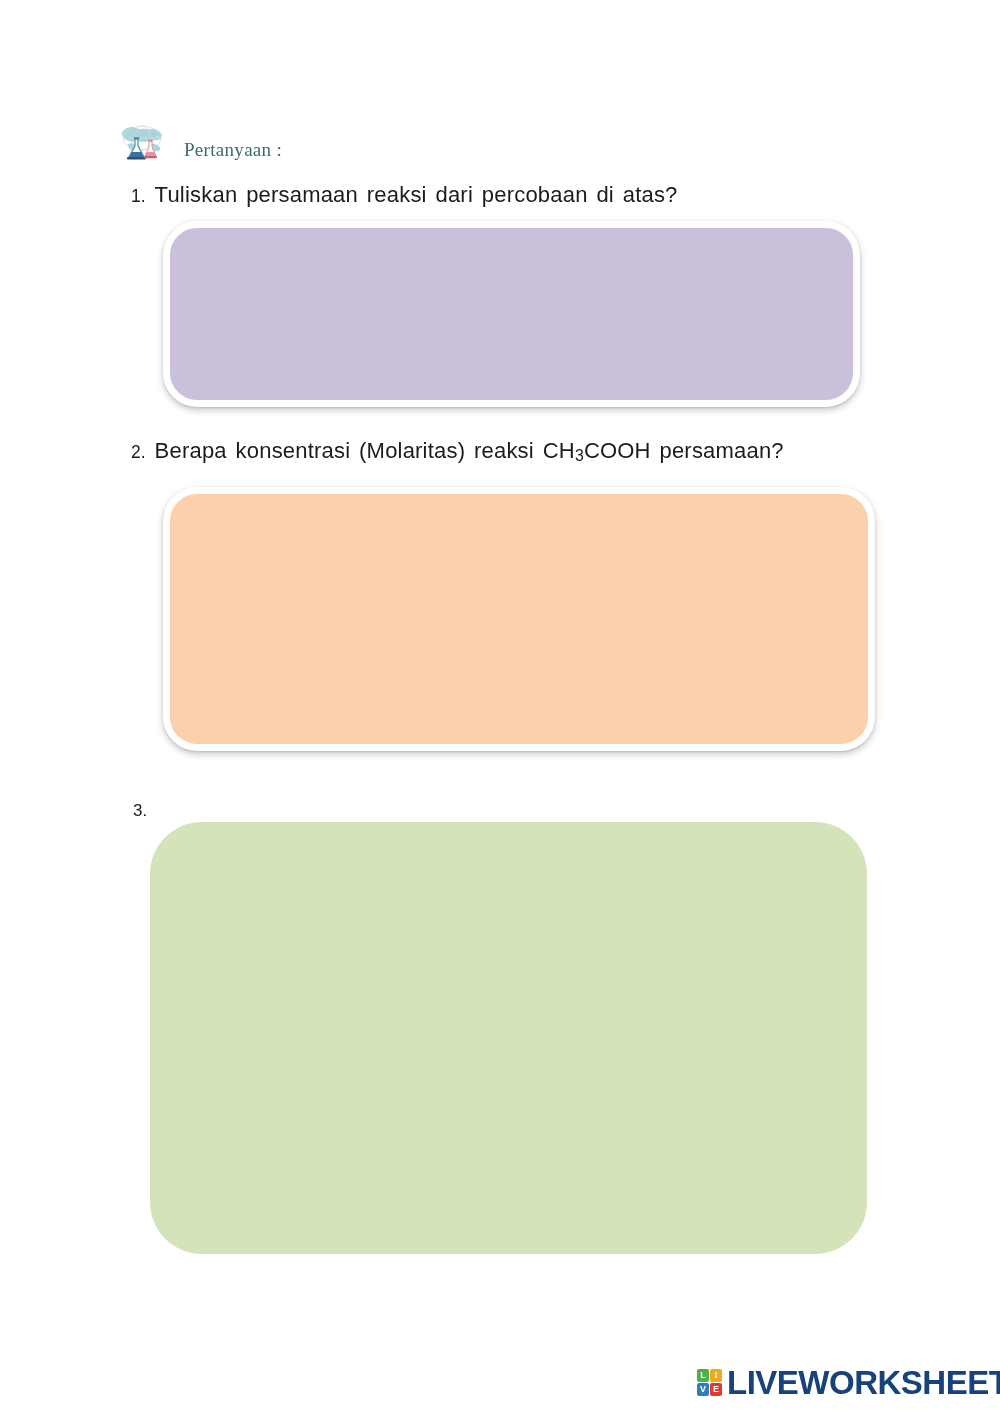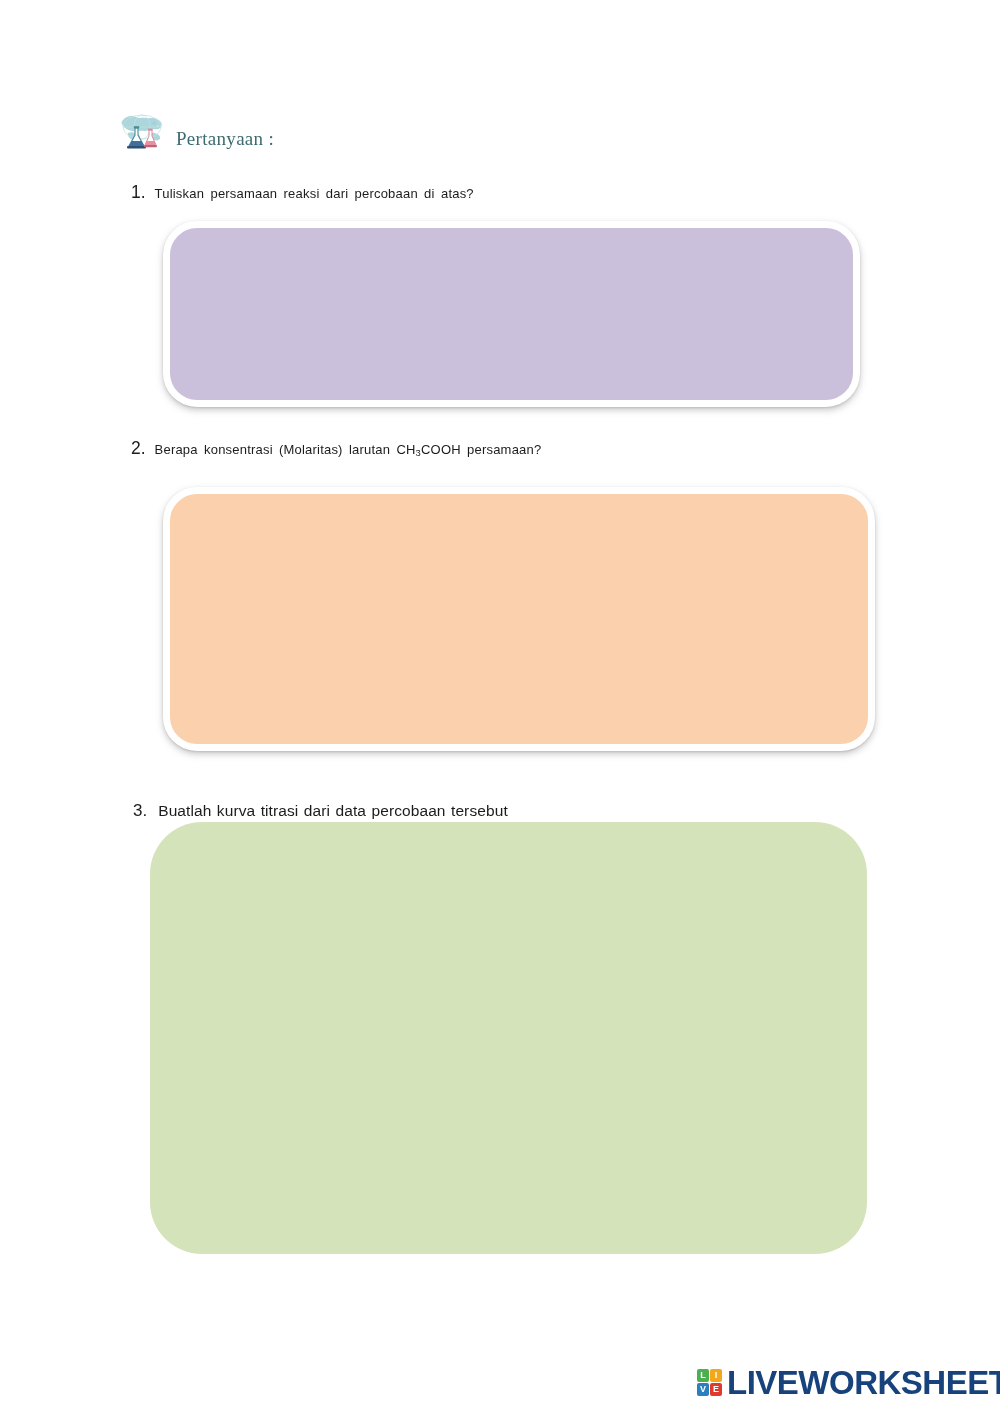--- a/index.html
+++ b/index.html
@@ -19,24 +19,24 @@
   .page {
     position: absolute;
     inset: 0;
     background: #ffffff;
   }
 
   
   .header {
     position: absolute;
     left: 120px;
-    top: 111px;
+    top: 122px;
     display: flex;
     align-items: center;
-    gap: 10px;
+    gap: 18px;
     justify-content: space-between;
   }
   .lab-icon {
     width: 46px;
     height: 42px;
     position: relative;
     flex: 0 0 auto;
     display: block;
   }
   .header-title {
@@ -54,21 +54,21 @@
     display: flex;
     align-items: baseline;
     white-space: nowrap;
   }
   .q-num {
     font-size: 17.5px;
     color: #1c1c1c;
     margin-right: 9px;
   }
   .q-text {
-    font-size: 13px;
+    font-size: 22px;
     color: #1c1c1c;
     letter-spacing: 0.2px;
     word-spacing: 2.5px;
   }
   .q-text sub {
     font-size: 0.72em;
     vertical-align: -0.22em;
   }
 
   #q1 { left: 131px; top: 182px; }
@@ -202,27 +202,26 @@
   </div>
 
   <div class="question" id="q1">
     <span class="q-num">1.</span>
     <span class="q-text"><span>Tuliskan persamaan reaksi dari percobaan di atas?</span></span>
   </div>
   <div class="answer-box soft" id="box-1"></div>
 
   <div class="question" id="q2">
     <span class="q-num">2.</span>
-    <span class="q-text"><span>Berapa konsentrasi (Molaritas) larutan CH</span><sub>3</sub><span>COOH persamaan?</span></span>
+    <span class="q-text"><span>Berapa konsentrasi (Molaritas) reaksi CH</span><sub>3</sub><span>COOH persamaan?</span></span>
   </div>
   <div class="answer-box soft" id="box-2"></div>
 
   <div class="question" id="q3">
     <span class="q-num">3.</span>
-    <span class="q-text"><span>Buatlah kurva titrasi dari data percobaan tersebut</span></span>
   </div>
   <div class="answer-box" id="box-3"></div>
 
   <div class="footer-logo">
     <span class="logo-squares">
       <span class="logo-sq sq-l">L</span>
       <span class="logo-sq sq-i">I</span>
       <span class="logo-sq sq-v">V</span>
       <span class="logo-sq sq-e">E</span>
     </span>

